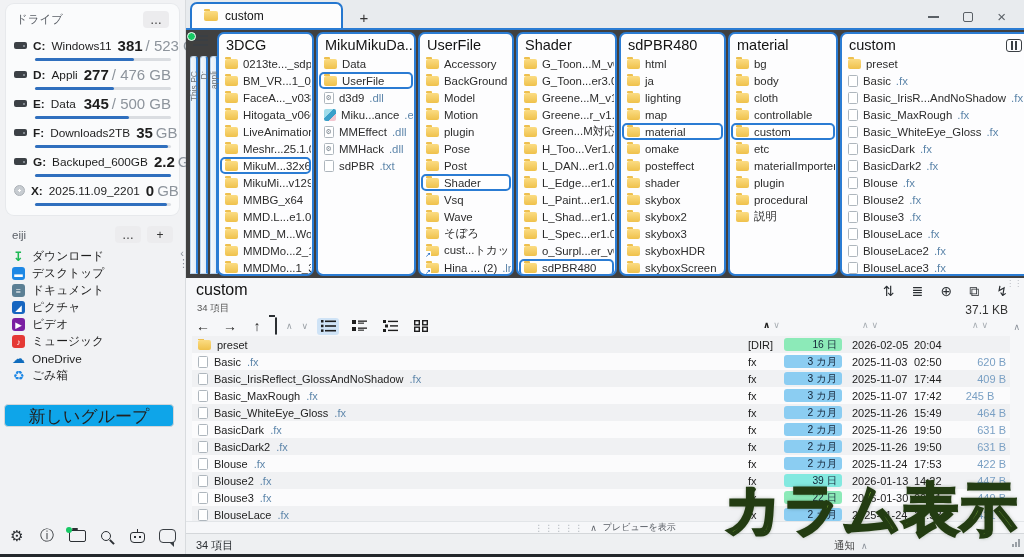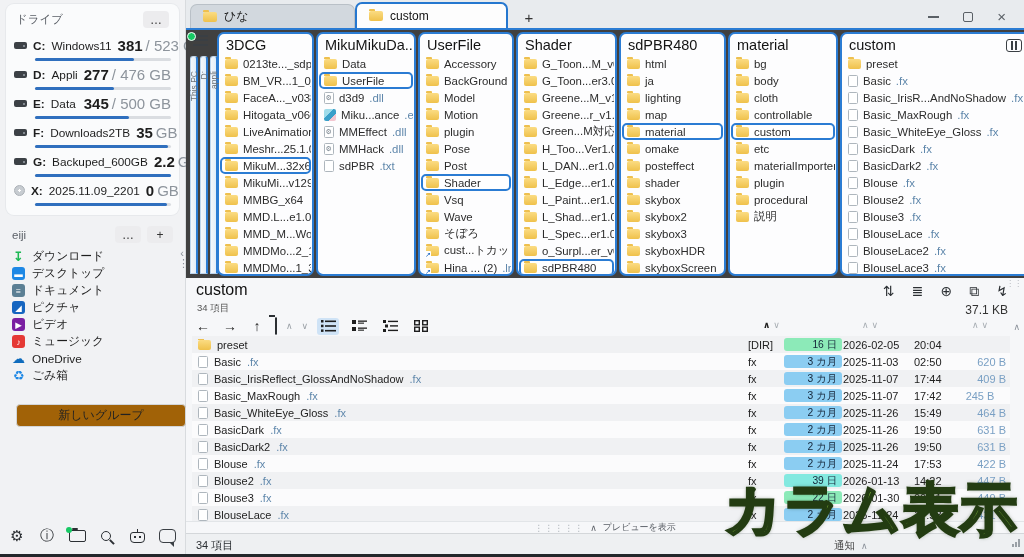--- a/index.html
+++ b/index.html
@@ -28,21 +28,21 @@
   .d-letter{font-weight:bold;color:#1d1d1d}
   .d-name{color:#1d1d1d}
   .d-size{margin-left:auto;font-size:15px;color:#1d1d1d}
   .d-size .unit{color:#8d949c;margin-left:3px}
   .bar{height:3px;background:#dadde1;border-radius:2px;margin:4px 0 1px 21px}
   .fill{height:100%;background:#2f6fbe;border-radius:2px}
   .user-head{margin:6px 10px 0 10px}
   .qa-item{display:flex;align-items:center;gap:7px;height:17px;padding:0 12px;font-size:11.8px;color:#1e1e1e;white-space:nowrap}
   .qa-ico{width:13px;height:13px;min-width:13px;border-radius:3px;display:flex;align-items:center;justify-content:center;font-size:8.5px;color:#fff}
   .qa-ico.plain{background:transparent !important;font-size:13px;font-weight:bold}
-  .new-group{display:block;margin:20px 16px 0;width:170px;height:23px;background:#a16207;border:1px solid #d2d5d8;border-radius:4px;font-size:12px;color:#222;font-family:inherit}
+  .new-group{display:block;margin:20px 4px 0;width:170px;height:23px;background:#0ea5e9;border:1px solid #d2d5d8;border-radius:4px;font-size:17px;color:#222;font-family:inherit}
   .sb-foot{position:absolute;left:8px;bottom:6px;display:flex;align-items:center;gap:12px;height:24px}
   .sb-foot>span{display:flex;align-items:center;justify-content:center;min-width:18px;height:20px;color:#2b2f33}
   .g-gear{font-size:15px}.g-info{font-size:14px}
   .i-foldertab{width:17px;height:12px;border:1.5px solid #2b2f33;border-radius:2px;position:relative}
   .i-foldertab::before{content:"";position:absolute;top:-3px;left:2px;width:6px;height:2px;background:#2b2f33;border-radius:1px}
   .i-foldertab::after{content:"";position:absolute;top:-4px;left:-4px;width:6px;height:6px;background:#17c964;border-radius:50%}
   .i-search{width:10px;height:10px;border:1.8px solid #2b2f33;border-radius:50%;position:relative;margin-right:3px}
   .i-search::after{content:"";position:absolute;width:6px;height:1.8px;background:#2b2f33;transform:rotate(45deg);right:-5px;bottom:-3px}
   .i-robot{width:15px;height:11px;border:1.5px solid #2b2f33;border-radius:3px 3px 4px 4px;position:relative;margin-top:3px}
   .i-robot::before{content:"";position:absolute;top:3px;left:3px;width:2px;height:2px;background:#2b2f33;box-shadow:5px 0 #2b2f33}
@@ -109,21 +109,21 @@
   .sp1{left:577px}.sp2{left:676px}.sp3{left:786px}
   .list-chev{position:absolute;top:44px;right:4px;font-size:9px;color:#8a9099}
   .files{position:absolute;left:6px;right:14px;top:58px;bottom:8px;overflow:hidden}
   .frow{display:flex;align-items:center;height:17px;font-size:11px;color:#222}
   .frow:nth-child(odd){background:#f0f1f3}
   .frow:nth-child(even){background:#fbfbfc}
   .c-name{flex:1;display:flex;align-items:center;gap:6px;padding-left:6px;white-space:nowrap;overflow:hidden}
   .c-type{width:36px}
   .c-badge{width:58px}
   .pill{height:13px;border-radius:3px;display:flex;align-items:center;justify-content:flex-end;padding:0 5px;font-size:10.3px;color:#15263a}
-  .c-date{width:72px;padding-left:1px}
+  .c-date{width:72px;padding-left:10px}
   .c-time{width:40px}
   .c-size{width:56px;text-align:right;padding-right:4px}
   .preview-row{position:absolute;left:0;right:0;bottom:0;height:12px;display:flex;align-items:center;justify-content:center;gap:6px;font-size:9px;color:#5a5f66;border-top:1px solid #e2e5e8;background:#f6f7f9}
   .preview-row .dots{letter-spacing:1px;color:#b3b8bd}
 
   
   .statusbar{position:absolute;left:186px;top:533px;width:838px;height:21px;border-top:1px solid #d4d7da;background:#eef0f2;font-size:11px;color:#2b2f33}
   .sb-items{position:absolute;left:10px;top:4px}
   .sb-notif{position:absolute;left:648px;top:5px;font-size:10.5px;color:#444}
   .sb-notif .chev{font-size:9px;color:#8a9099;margin-left:6px}
@@ -275,24 +275,20 @@
           <span class="i-chat"></span>
         </span>
     </div>
     <div class="sb-collapse">
       <span>‹</span><br>
       <span>⋮</span>
     </div>
   </aside>
 
   <div class="tabbar">
-    <div class="tab inactive">
-      <span class="mini-folder"></span>
-      <span>ひな</span>
-    </div>
     <div class="tab active">
       <span class="mini-folder"></span>
       <span>custom</span>
     </div>
     <div class="plus-tab">+</div>
     <span class="spacer"></span>
     <div class="win-controls">
       <span class="wc-min"></span>
       <span class="wc-max"></span>
       <span class="wc-close">×</span>

